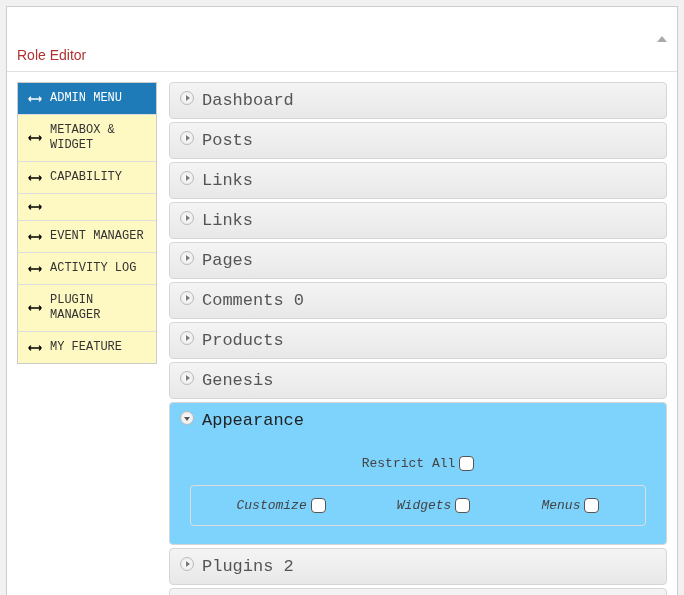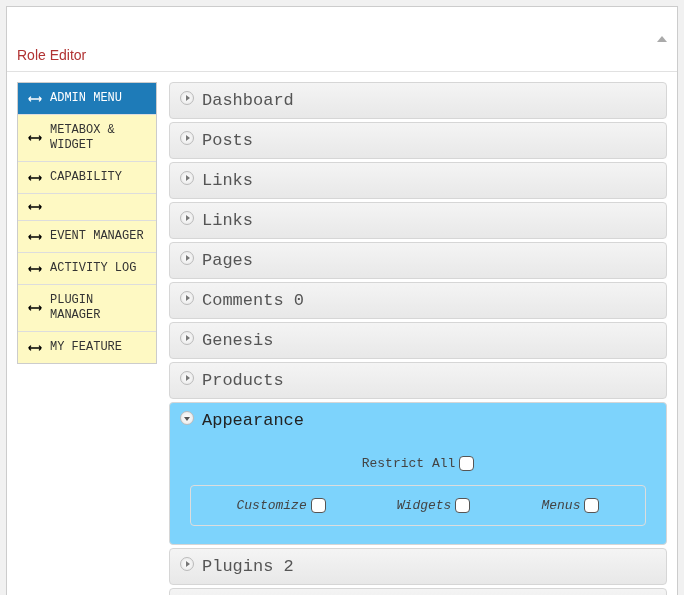--- a/index.html
+++ b/index.html
@@ -284,29 +284,29 @@
               <span class="tri-right"></span>
             </span>
           <span>Comments 0</span>
         </div>
       </div>
       <div class="acc-item">
         <div class="acc-header">
           <span class="circle-caret">
               <span class="tri-right"></span>
             </span>
+          <span>Products</span>
+        </div>
+      </div>
+      <div class="acc-item">
+        <div class="acc-header">
+          <span class="circle-caret">
+              <span class="tri-right"></span>
+            </span>
           <span>Genesis</span>
-        </div>
-      </div>
-      <div class="acc-item">
-        <div class="acc-header">
-          <span class="circle-caret">
-              <span class="tri-right"></span>
-            </span>
-          <span>Products</span>
         </div>
       </div>
 
       <div class="acc-item open">
         <div class="acc-header">
           <span class="circle-caret">
               <span class="tri-down"></span>
             </span>
           <span>Appearance</span>
         </div>

